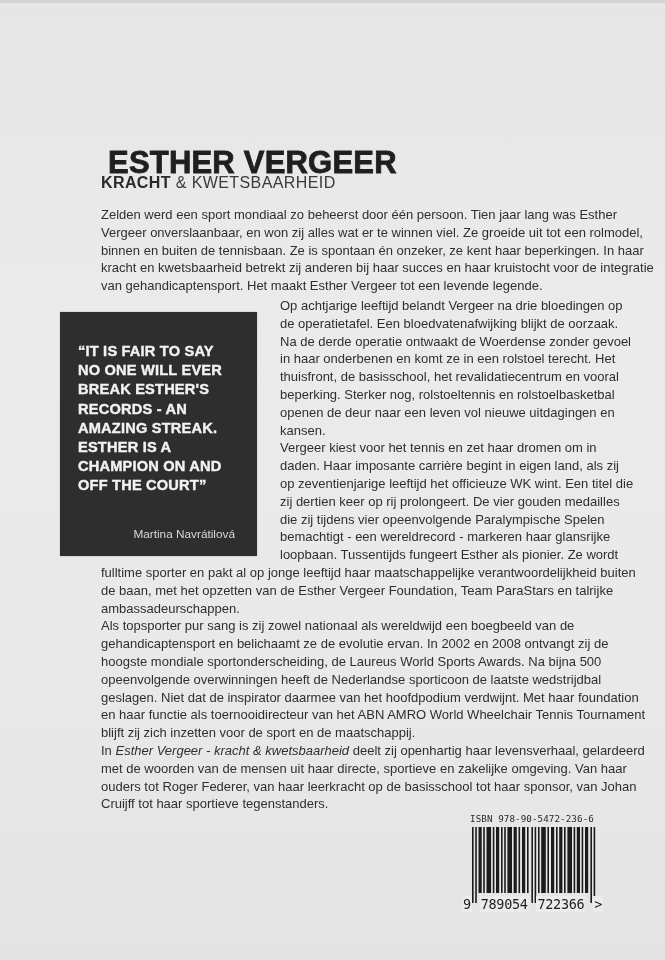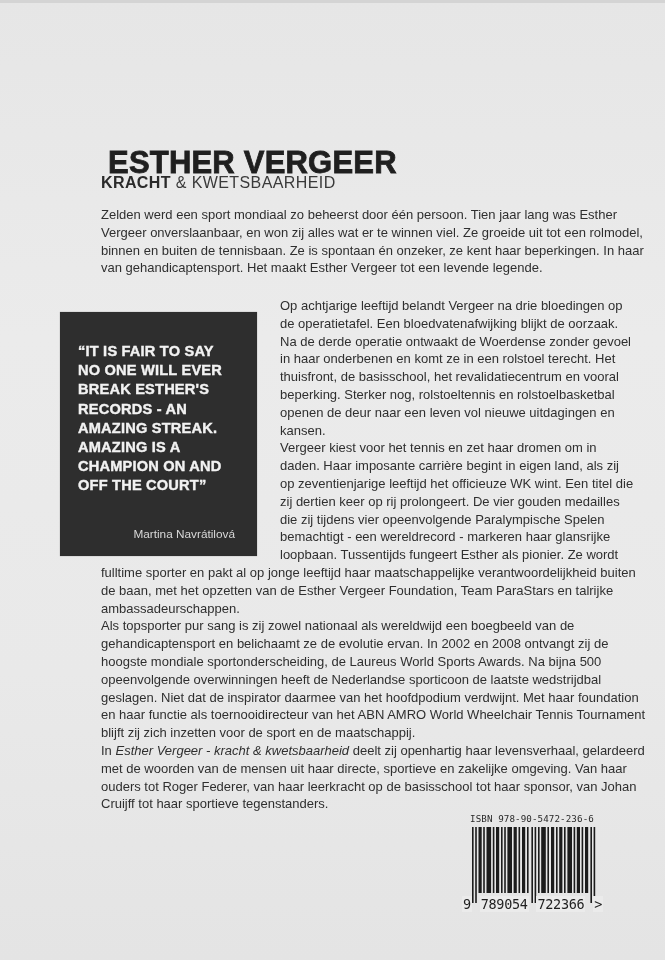--- a/index.html
+++ b/index.html
@@ -146,31 +146,32 @@
 
 <h1 class="title">ESTHER VERGEER</h1>
 <div class="subtitle">
   <span class="bold">KRACHT</span><span class="light"> &amp; KWETSBAARHEID</span>
 </div>
 
 <div class="para intro">
   <span class="line">Zelden werd een sport mondiaal zo beheerst door één persoon. Tien jaar lang was Esther</span>
   <span class="line">Vergeer onverslaanbaar, en won zij alles wat er te winnen viel. Ze groeide uit tot een rolmodel,</span>
   <span class="line">binnen en buiten de tennisbaan. Ze is spontaan én onzeker, ze kent haar beperkingen. In haar</span>
+  <span class="line">kracht en kwetsbaarheid betrekt zij anderen bij haar succes en haar kruistocht voor de integratie</span>
   <span class="line">van gehandicaptensport. Het maakt Esther Vergeer tot een levende legende.</span>
 </div>
 
 <div class="quote-box">
   <div class="quote-text">
     <span class="line">“IT IS FAIR TO SAY</span>
     <span class="line">NO ONE WILL EVER</span>
     <span class="line">BREAK ESTHER'S</span>
     <span class="line">RECORDS - AN</span>
     <span class="line">AMAZING STREAK.</span>
-    <span class="line">AMAZING IS A</span>
+    <span class="line">ESTHER IS A</span>
     <span class="line">CHAMPION ON AND</span>
     <span class="line">OFF THE COURT”</span>
   </div>
   <div class="quote-author">Martina Navrátilová</div>
 </div>
 
 <div class="para right-col">
   <span class="line">Op achtjarige leeftijd belandt Vergeer na drie bloedingen op</span>
   <span class="line">de operatietafel. Een bloedvatenafwijking blijkt de oorzaak.</span>
   <span class="line">Na de derde operatie ontwaakt de Woerdense zonder gevoel</span>

